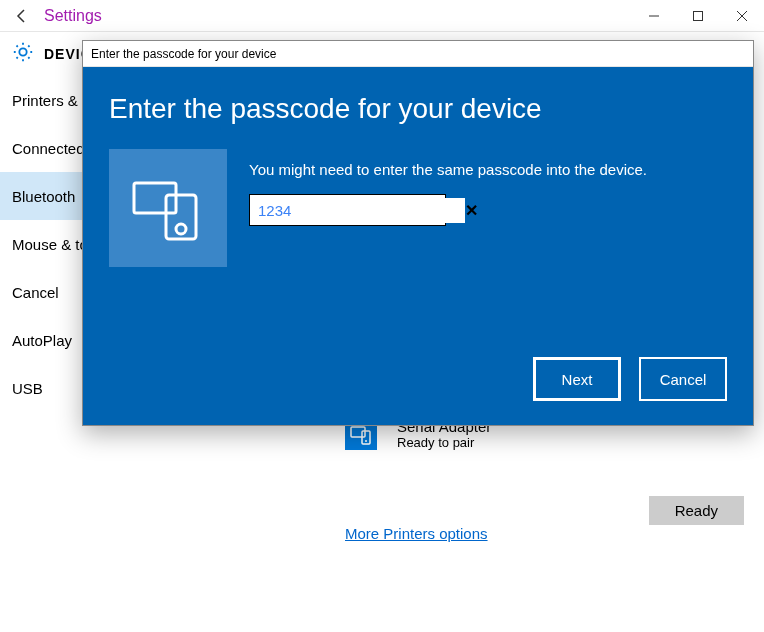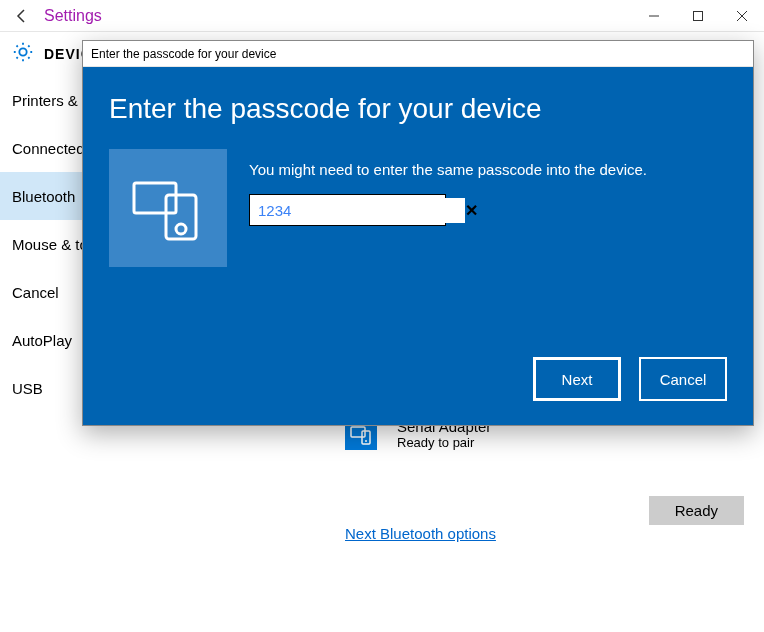--- a/index.html
+++ b/index.html
@@ -129,21 +129,21 @@
         </svg>
     </div>
     <div class="device-text">
       <div class="name">Serial Adapter</div>
       <div class="status">Ready to pair</div>
     </div>
   </div>
   <div class="pair-row">
     <button class="pair-btn">Ready</button>
   </div>
-  <a href="#" class="related-link">Next Bluetooth options</a>
+  <a href="#" class="related-link">More Printers options</a>
 </div>
 
 <div class="modal">
   <div class="modal-header">Enter the passcode for your device</div>
   <div class="modal-body">
     <div class="modal-title">Enter the passcode for your device</div>
     <div class="modal-content">
       <div class="modal-icon">
         <svg width="80" height="70" viewBox="0 0 80 70">
           <rect x="6" y="10" width="42" height="30" rx="2" fill="none" stroke="#fff" stroke-width="3"></rect>

